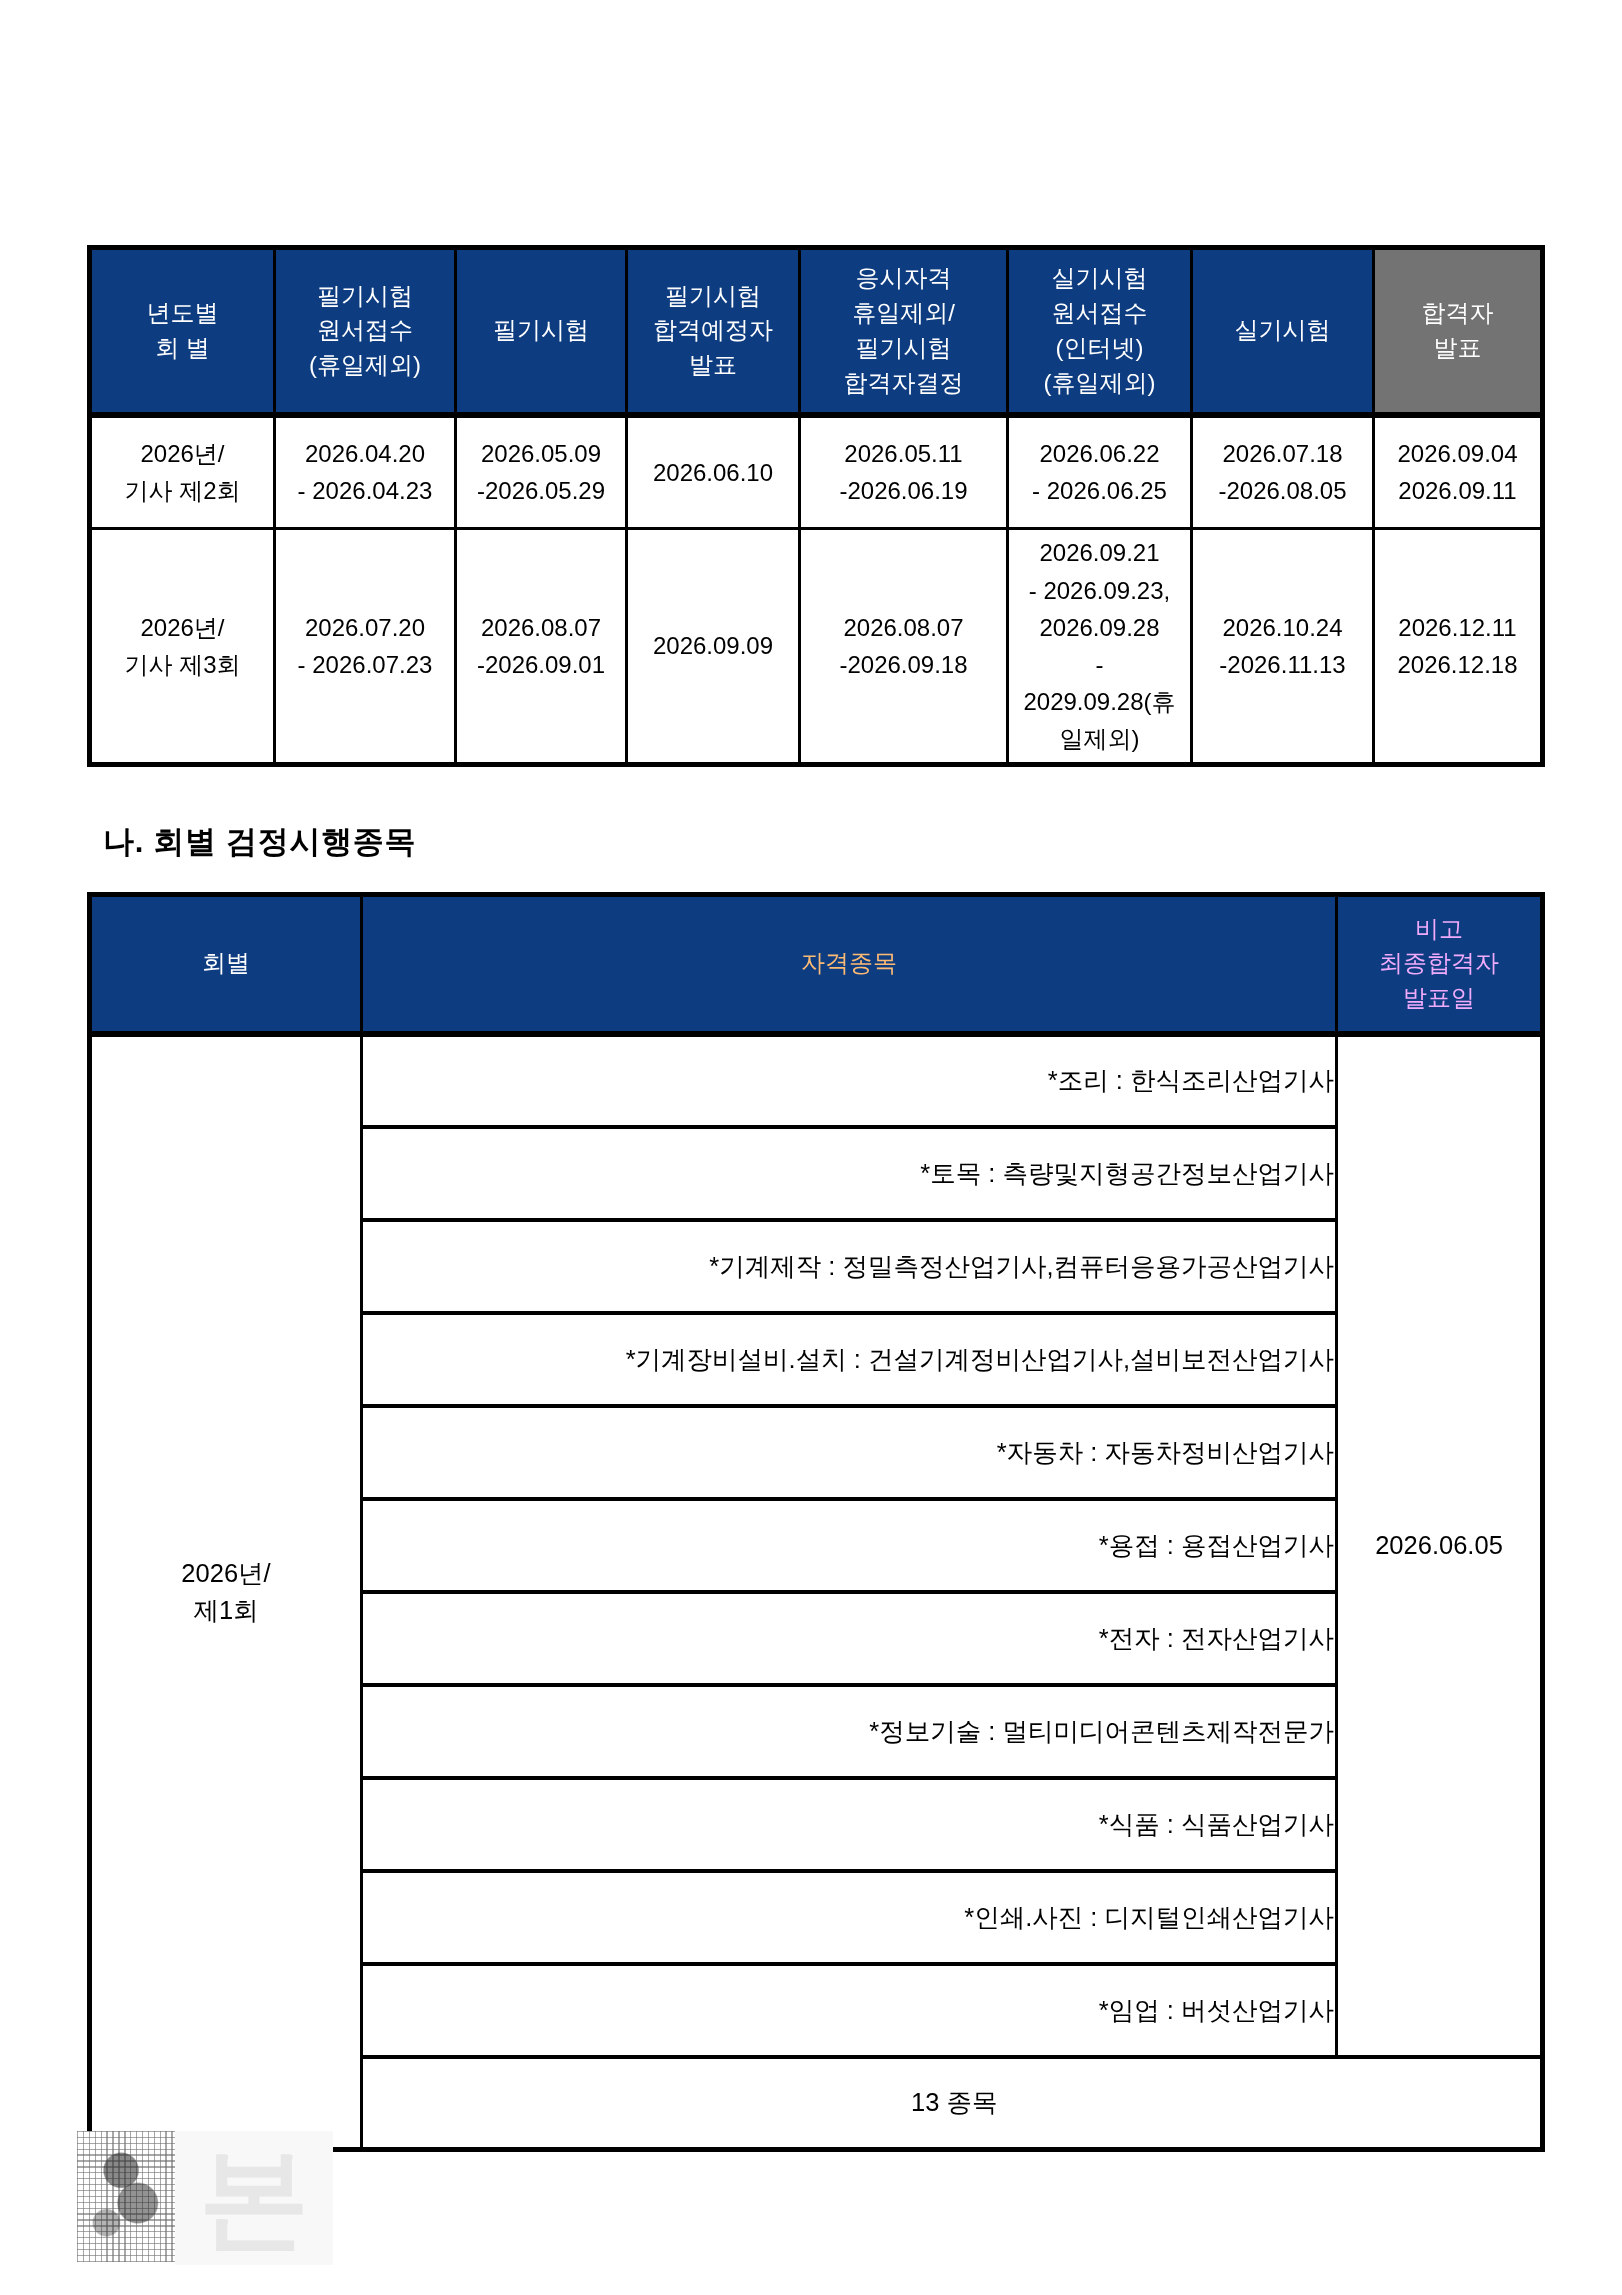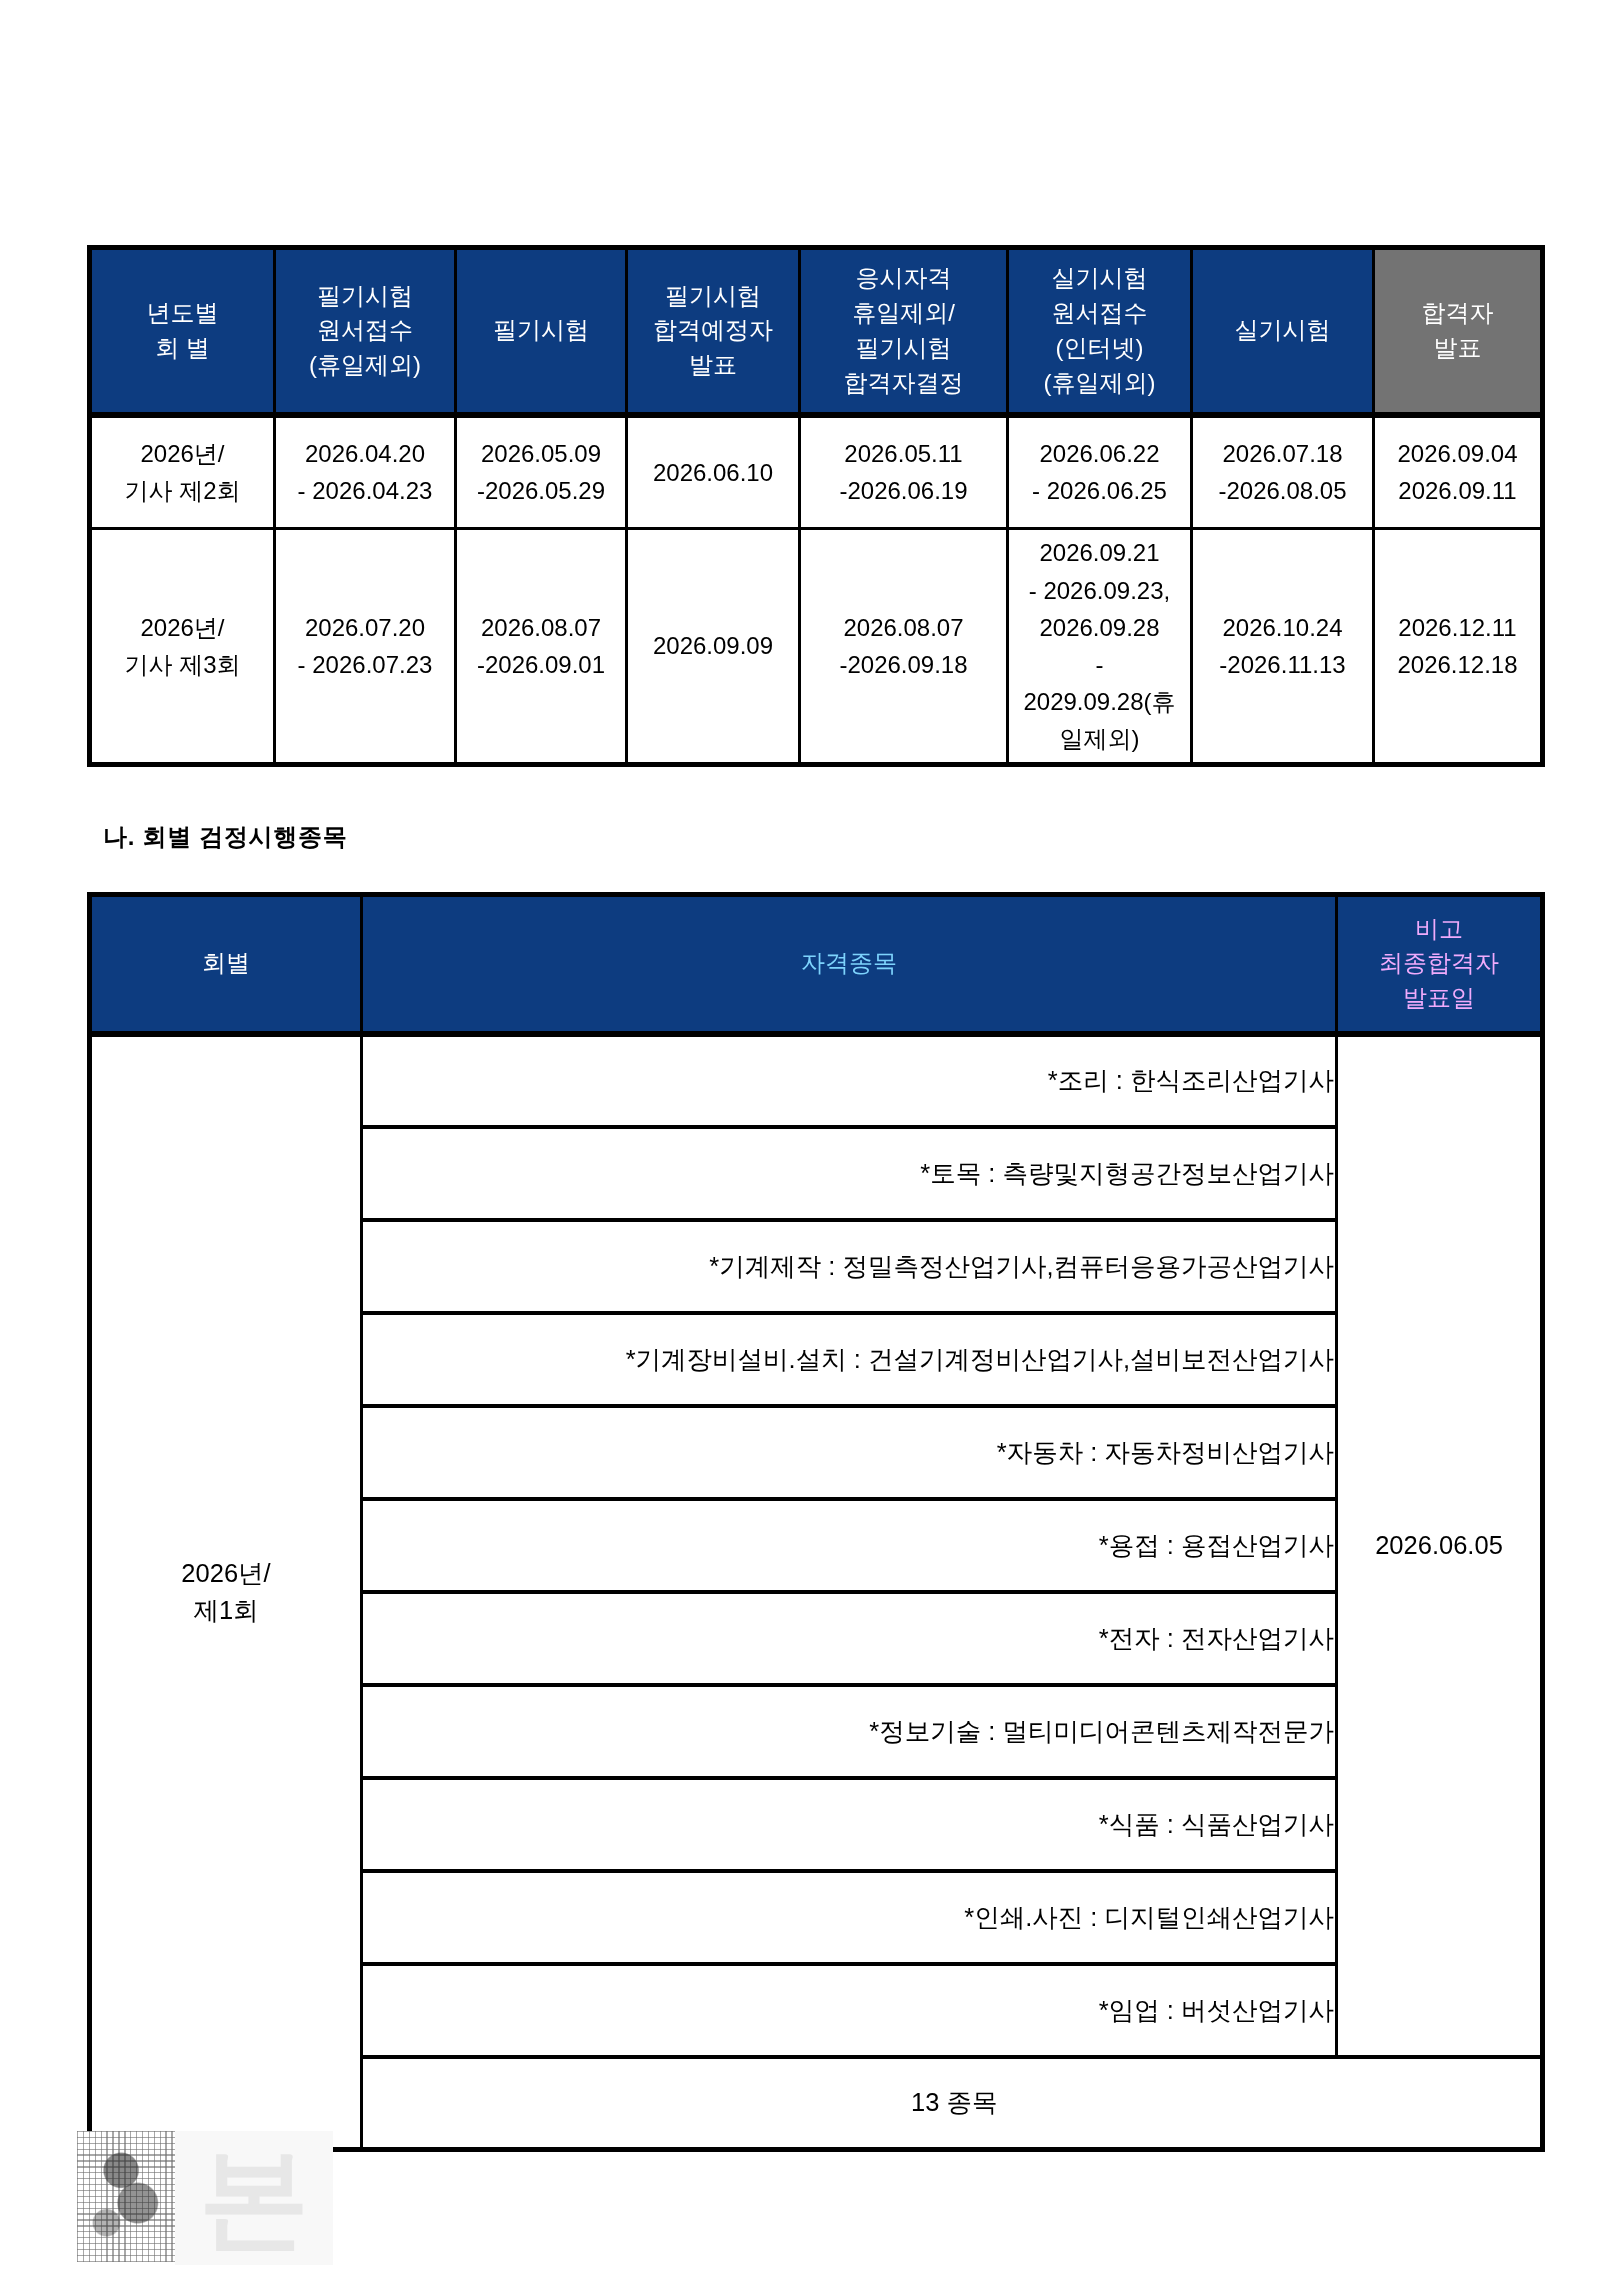--- a/index.html
+++ b/index.html
@@ -22,21 +22,21 @@
     color:#fff;font-weight:400;font-size:24px;line-height:1.45;
     border-bottom-width:6.5px;
   }
   .sched td{font-size:24px;line-height:1.55;}
   .sched td{border-top-width:3.9px;border-bottom-width:3.9px;}
   .subj td{font-size:25.5px;line-height:1.45;}
   .subj td{border-top-width:4.6px;border-bottom-width:4.6px;}
   .subj td.item{text-align:right;padding-left:6.5px;}
   .subj td.total{text-align:center;padding-left:6.5px;}
   .section-title{
-    font-size:24px;font-weight:700;letter-spacing:0.7px;white-space:pre;
+    font-size:31px;font-weight:700;letter-spacing:0.7px;white-space:pre;
   }
   
   .watermark{display:flex;z-index:5;}
   .wm-grid{
     width:98px;height:131px;flex:none;
     background-image:
       radial-gradient(circle at 45% 30%, rgba(40,40,40,.55) 0 17px, transparent 18.3px),
       radial-gradient(circle at 62% 55%, rgba(40,40,40,.5) 0 19.6px, transparent 21px),
       radial-gradient(circle at 30% 70%, rgba(40,40,40,.35) 0 13px, transparent 14.4px),
       repeating-linear-gradient(0deg, rgba(110,110,110,.6) 0 1.3px, transparent 1.3px 5.9px),
@@ -132,21 +132,21 @@
 
 <table class="subj abs" style="left:87px;top:892px;width:1454px;">
   <colgroup>
     <col style="width:272px">
       <col style="width:975px">
       <col style="width:206px">
   </colgroup>
   <thead>
     <tr style="height:139px">
       <th class="hdr" style="background: rgb(13, 60, 128); color: rgb(255, 255, 255);">회별</th>
-      <th class="hdr" style="background: rgb(13, 60, 128); color: #7dd3fc;">자격종목</th>
+      <th class="hdr" style="background: rgb(13, 60, 128); color: #fdba74;">자격종목</th>
       <th class="hdr" style="background: rgb(13, 60, 128); color: #f0abfc;">비고
 최종합격자
 발표일</th>
     </tr>
   </thead>
   <tbody>
     <tr style="height:93px">
       <td rowspan="12">2026년/
 제1회</td>
       <td class="item">*조리 : 한식조리산업기사</td>

